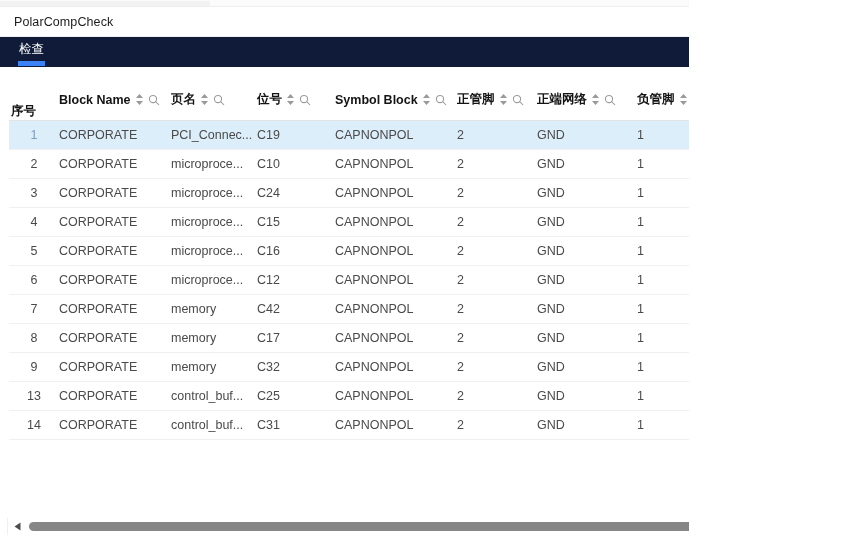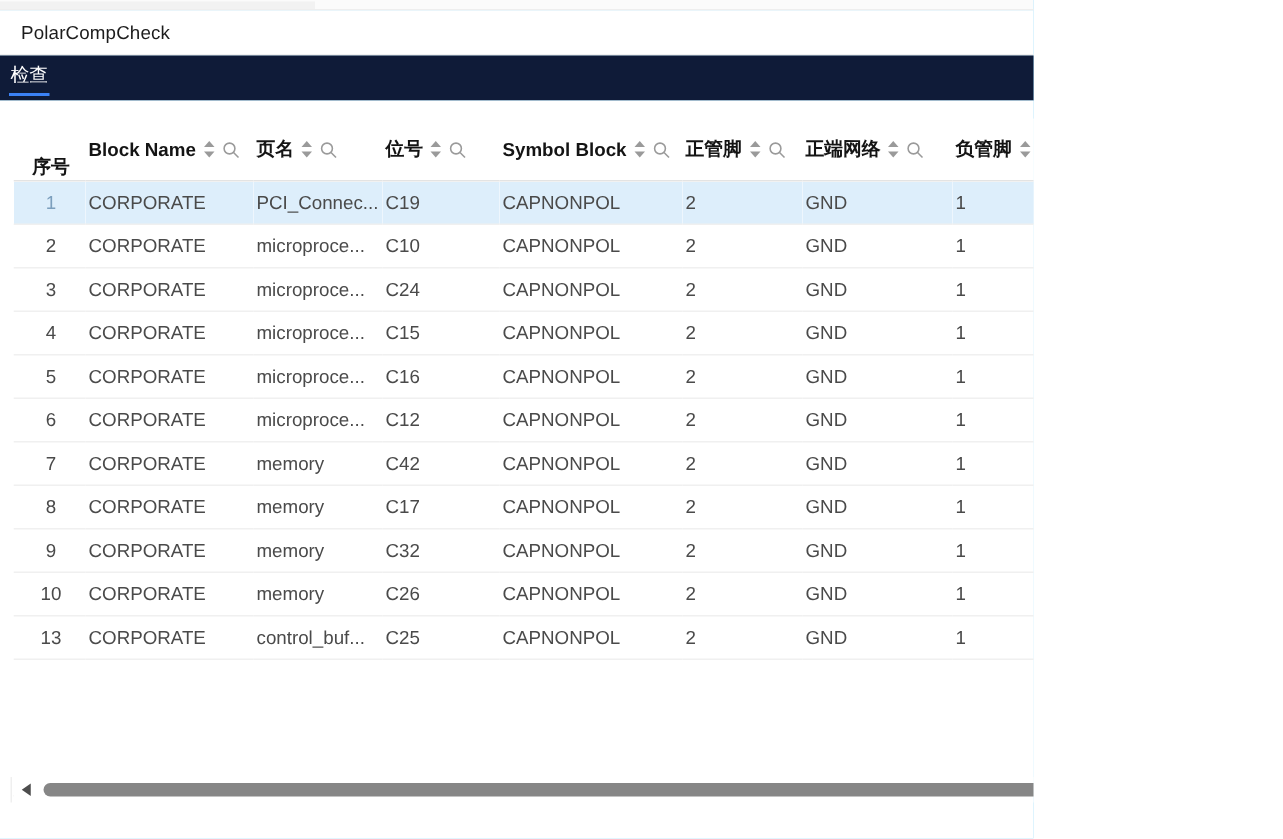--- a/index.html
+++ b/index.html
@@ -9,21 +9,21 @@
     height: 559px;
     overflow: hidden;
     font-family: "Liberation Sans", "DejaVu Sans", sans-serif;
     background: #ffffff;
   }
 
   #app {
     position: relative;
     width: 689px;
     height: 559px;
-    background: #7dd3fc;
+    background: #f9a8d4;
     overflow: hidden;
   }
 
   
   .desktop-strip {
     position: absolute;
     top: 0; left: 0;
     width: 855px; height: 7px;
     background: #fbfbfb;
     border-bottom: 1px solid #eeeeee;
@@ -70,25 +70,25 @@
   
   .menubar {
     position: absolute;
     top: 37px; left: 0;
     width: 855px; height: 30px;
     background: #0f1b38;
     display: flex;
     align-items: center;
   }
   .menu-item {
-    margin-left: 6px;
+    margin-left: 18px;
     font-size: 12.5px;
     color: #ffffff;
     padding: 2px 1px 3px 1px;
-    border-bottom: 2px solid #3b82f6;
+    border-bottom: 5px solid #3b82f6;
     cursor: default;
   }
 
   
   .content {
     position: absolute;
     top: 67px; left: 0;
     width: 855px; height: 492px;
     background: #ffffff;
   }
@@ -296,21 +296,21 @@
             <col style="width: 78px;">
             <col style="width: 122px;">
             <col style="width: 80px;">
             <col style="width: 100px;">
             <col style="width: 84px;">
             <col style="width: 110px;">
           </colgroup>
         <thead>
           <tr id="header-row">
               <th>
-                <div class="th-inner" style="justify-content: center; margin-top: 24px;">
+                <div class="th-inner" style=" margin-top: 24px;">
                   <span class="th-label">序号</span>
                 </div>
               </th>
               <th>
                 <div class="th-inner">
                   <span class="th-label">Block Name</span>
                   <span class="ic sort-ic">
                     <svg width="9" height="13" viewBox="0 0 9 13">
                       <polygon points="4.5,1 8,5 1,5" fill="#9a9a9a"></polygon>
                       <polygon points="4.5,12 1,8 8,8" fill="#9a9a9a"></polygon>
@@ -539,35 +539,35 @@
               <td>CORPORATE</td>
               <td>memory</td>
               <td>C32</td>
               <td>CAPNONPOL</td>
               <td>2</td>
               <td>GND</td>
               <td>1</td>
               <td class="st-err">错误</td>
             </tr>
             <tr>
-              <td class="idx" style="text-align: center;">10</td>
-              <td>CORPORATE</td>
-              <td>memory</td>
-              <td>C26</td>
-              <td>CAPNONPOL</td>
-              <td>2</td>
-              <td>GND</td>
-              <td>1</td>
-              <td class="st-err">错误</td>
-            </tr>
-            <tr>
               <td class="idx" style="text-align: center;">13</td>
               <td>CORPORATE</td>
               <td>control_buf...</td>
               <td>C25</td>
+              <td>CAPNONPOL</td>
+              <td>2</td>
+              <td>GND</td>
+              <td>1</td>
+              <td class="st-err">错误</td>
+            </tr>
+            <tr>
+              <td class="idx" style="text-align: center;">14</td>
+              <td>CORPORATE</td>
+              <td>control_buf...</td>
+              <td>C31</td>
               <td>CAPNONPOL</td>
               <td>2</td>
               <td>GND</td>
               <td>1</td>
               <td class="st-err">错误</td>
             </tr>
           </tbody>
       </table>
     </div>
 

